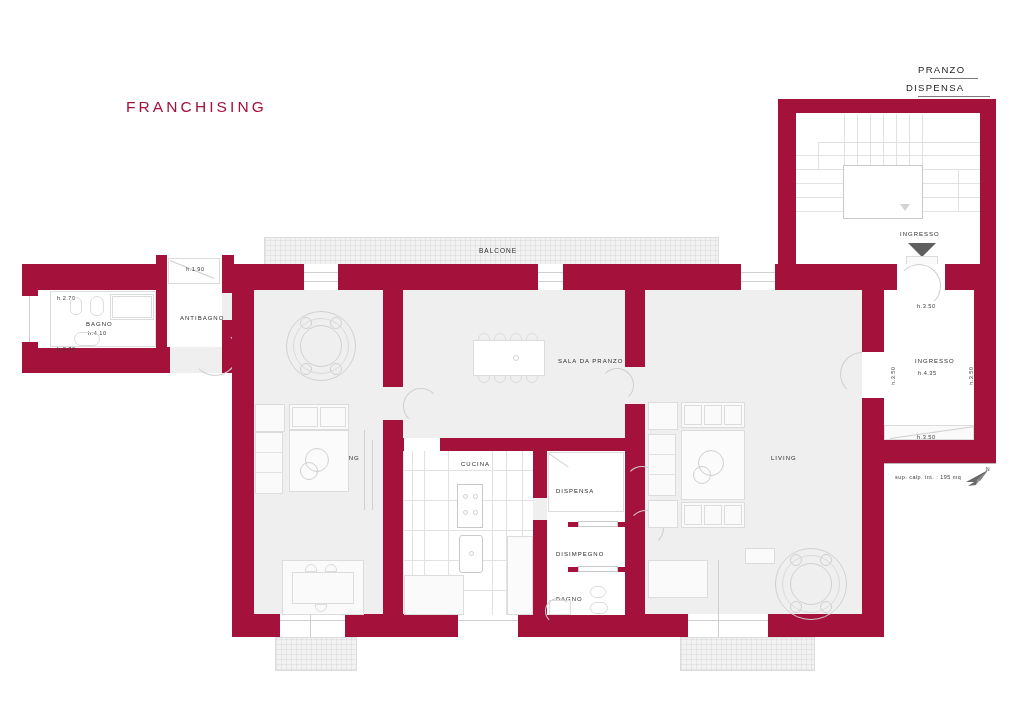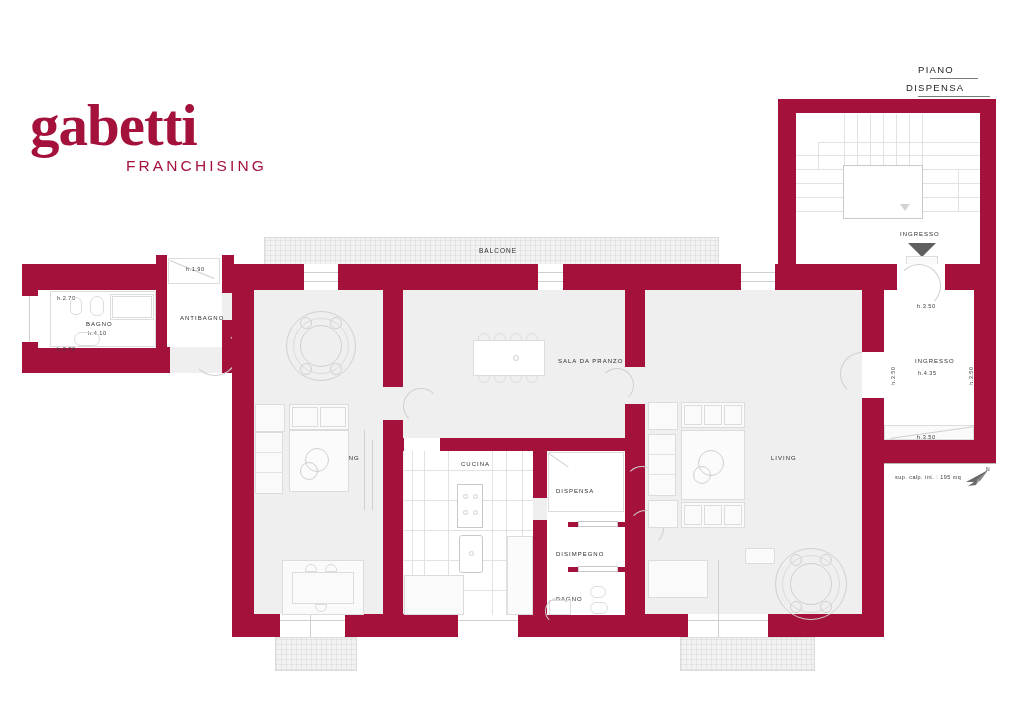--- a/index.html
+++ b/index.html
@@ -53,26 +53,25 @@
 
   
   .arrow{position:absolute;width:0;height:0;}
 </style>
 </head>
 <body>
 
 <div id="page">
 
   <div id="logo">
-    <div class="word">gabetti</div>
     <div class="sub">FRANCHISING</div>
   </div>
 
   <div>
-    <div class="ttl" style="left:918px;top:64px;">PIANO</div>
+    <div class="ttl" style="left:918px;top:64px;">PRANZO</div>
     <div class="ulbar" style="left:930px;top:78px;width:48px;"></div>
     <div class="ttl" style="left:906px;top:82px;">DISPENSA</div>
     <div class="ulbar" style="left:918px;top:96px;width:72px;"></div>
   </div>
 
   <div>
     <div class="wall" style="left:778px;top:99px;width:218px;height:166px;"></div>
     <div class="white" style="left:796px;top:113px;width:184px;height:152px;"></div>
 
     <div>

